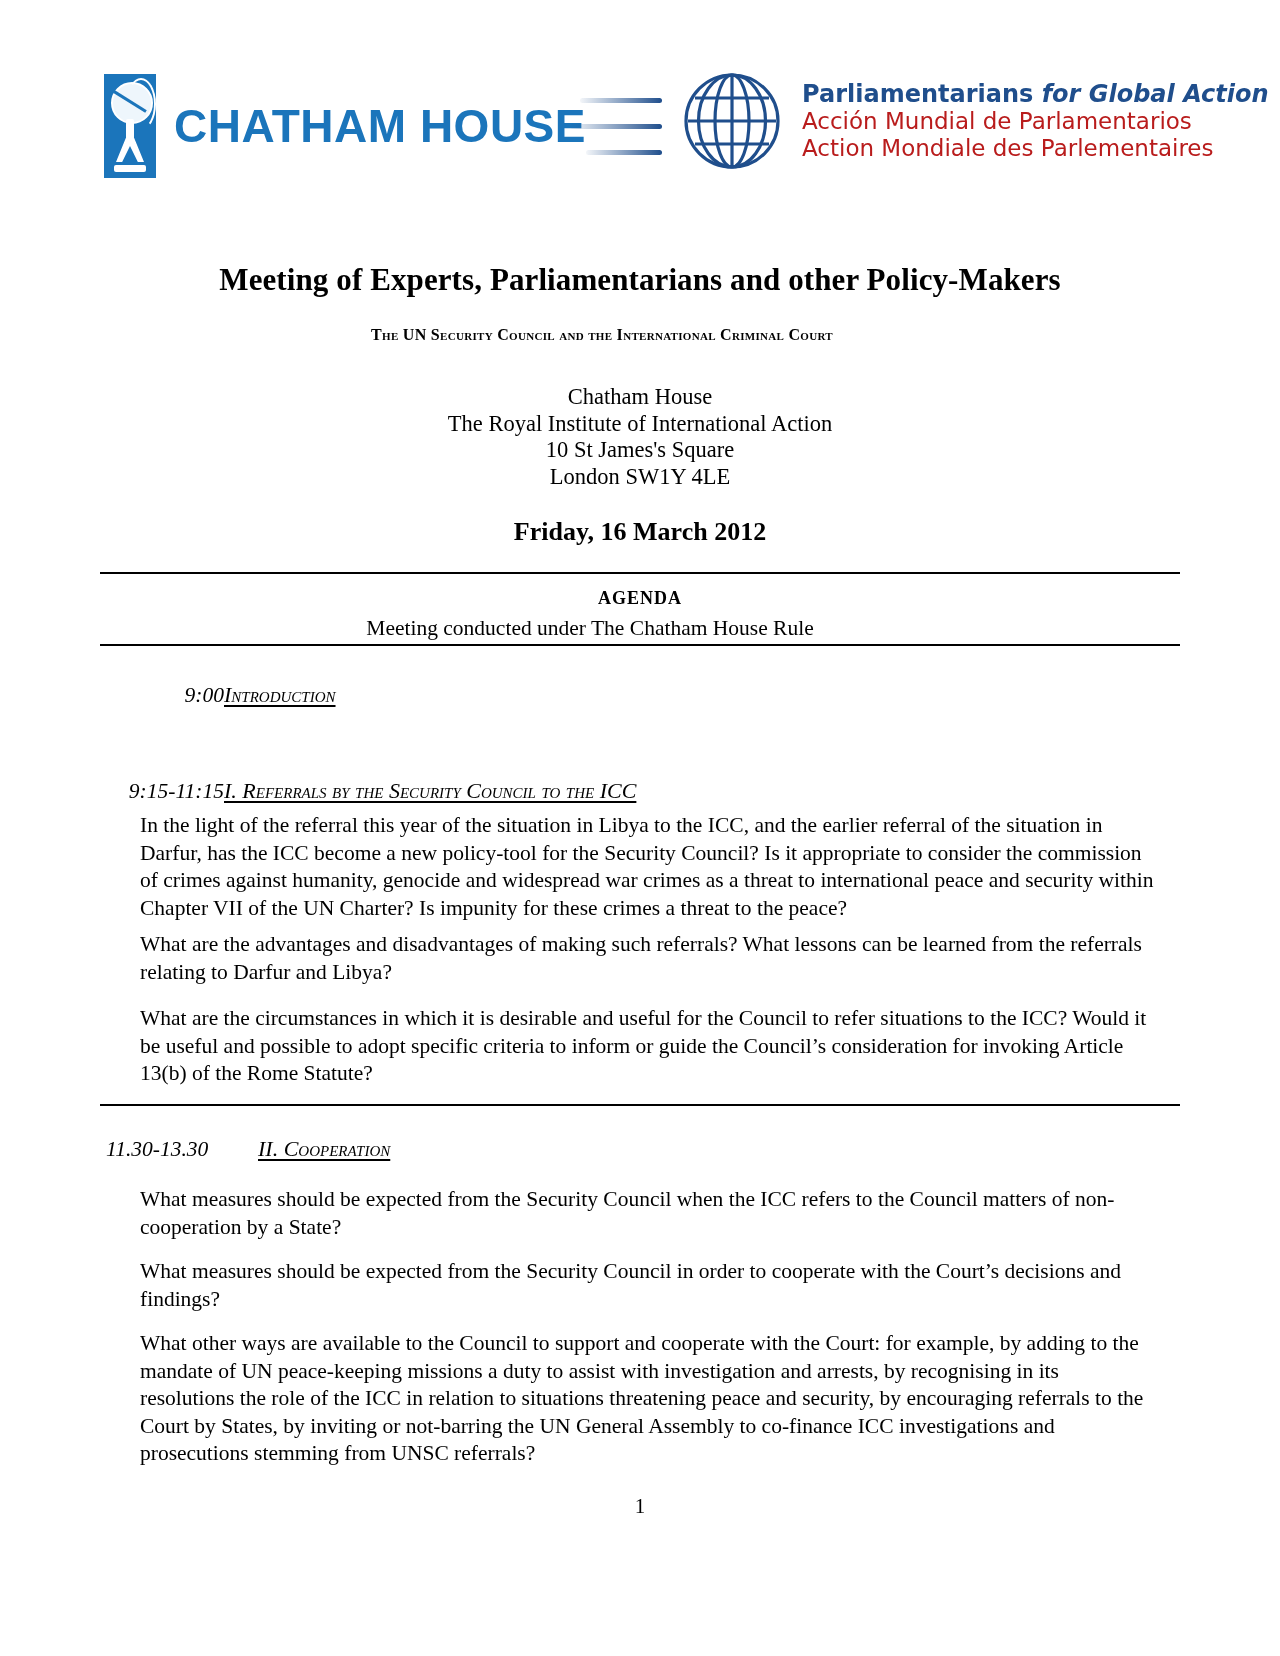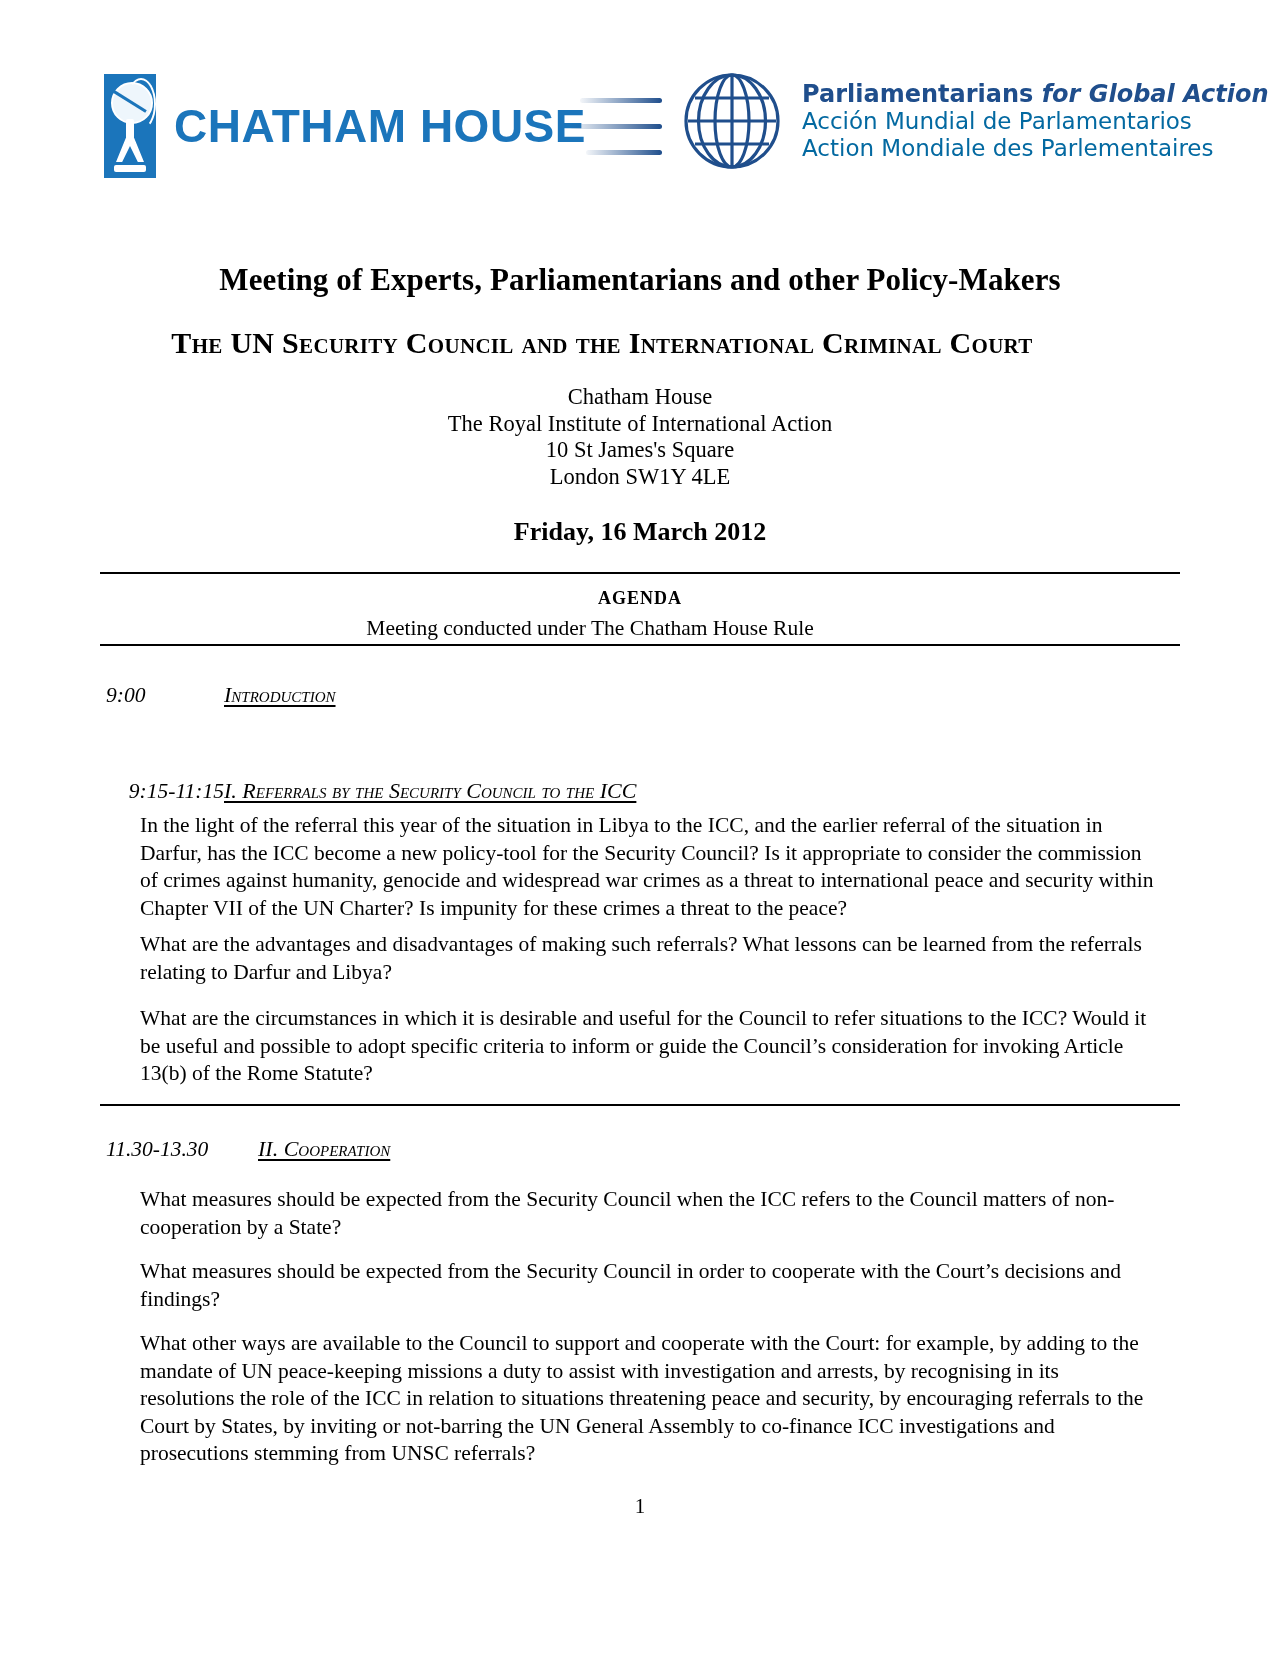--- a/index.html
+++ b/index.html
@@ -153,41 +153,41 @@
     font-weight: bold;
     color: #1f4e8c;
   }
   .pga-line1 em {
     font-style: italic;
   }
   .pga-line2, .pga-line3 {
     font-family: "DejaVu Sans", "Liberation Sans", sans-serif;
     font-size: 23px;
     font-weight: normal;
-    color: #0369a1;
+    color: #b91c1c;
   }
 
   
   .doc-title {
     position: absolute;
     top: 262px;
     left: 0;
     width: 1280px;
     text-align: center;
     font-size: 31px;
     font-weight: bold;
     letter-spacing: 0.1px;
   }
   .doc-subtitle {
     position: absolute;
     top: 326px;
     left: 0;
     width: 1204px;
     text-align: center;
-    font-size: 30px;
+    font-size: 16px;
     font-weight: bold;
     font-variant: small-caps;
     letter-spacing: 0.3px;
   }
 
   .address {
     position: absolute;
     top: 384px;
     left: 0;
     width: 1280px;
@@ -252,21 +252,21 @@
     white-space: nowrap;
   }
   .agenda-label {
     font-style: italic;
     font-variant: small-caps;
     font-size: 22px;
     text-decoration: underline;
     text-underline-offset: 3px;
     white-space: nowrap;
   }
-  .row-intro  { top: 682px; }
+  .row-intro  { top: 682px; text-align: right; }
   .row-intro .agenda-time  { width: 118px; }
   .row-ref    { top: 778px; text-align: right; }
   .row-ref .agenda-time    { width: 118px; }
   .row-coop   { top: 1136px; }
   .row-coop .agenda-time   { width: 152px; }
 
   
   .para {
     position: absolute;
     left: 140px;

